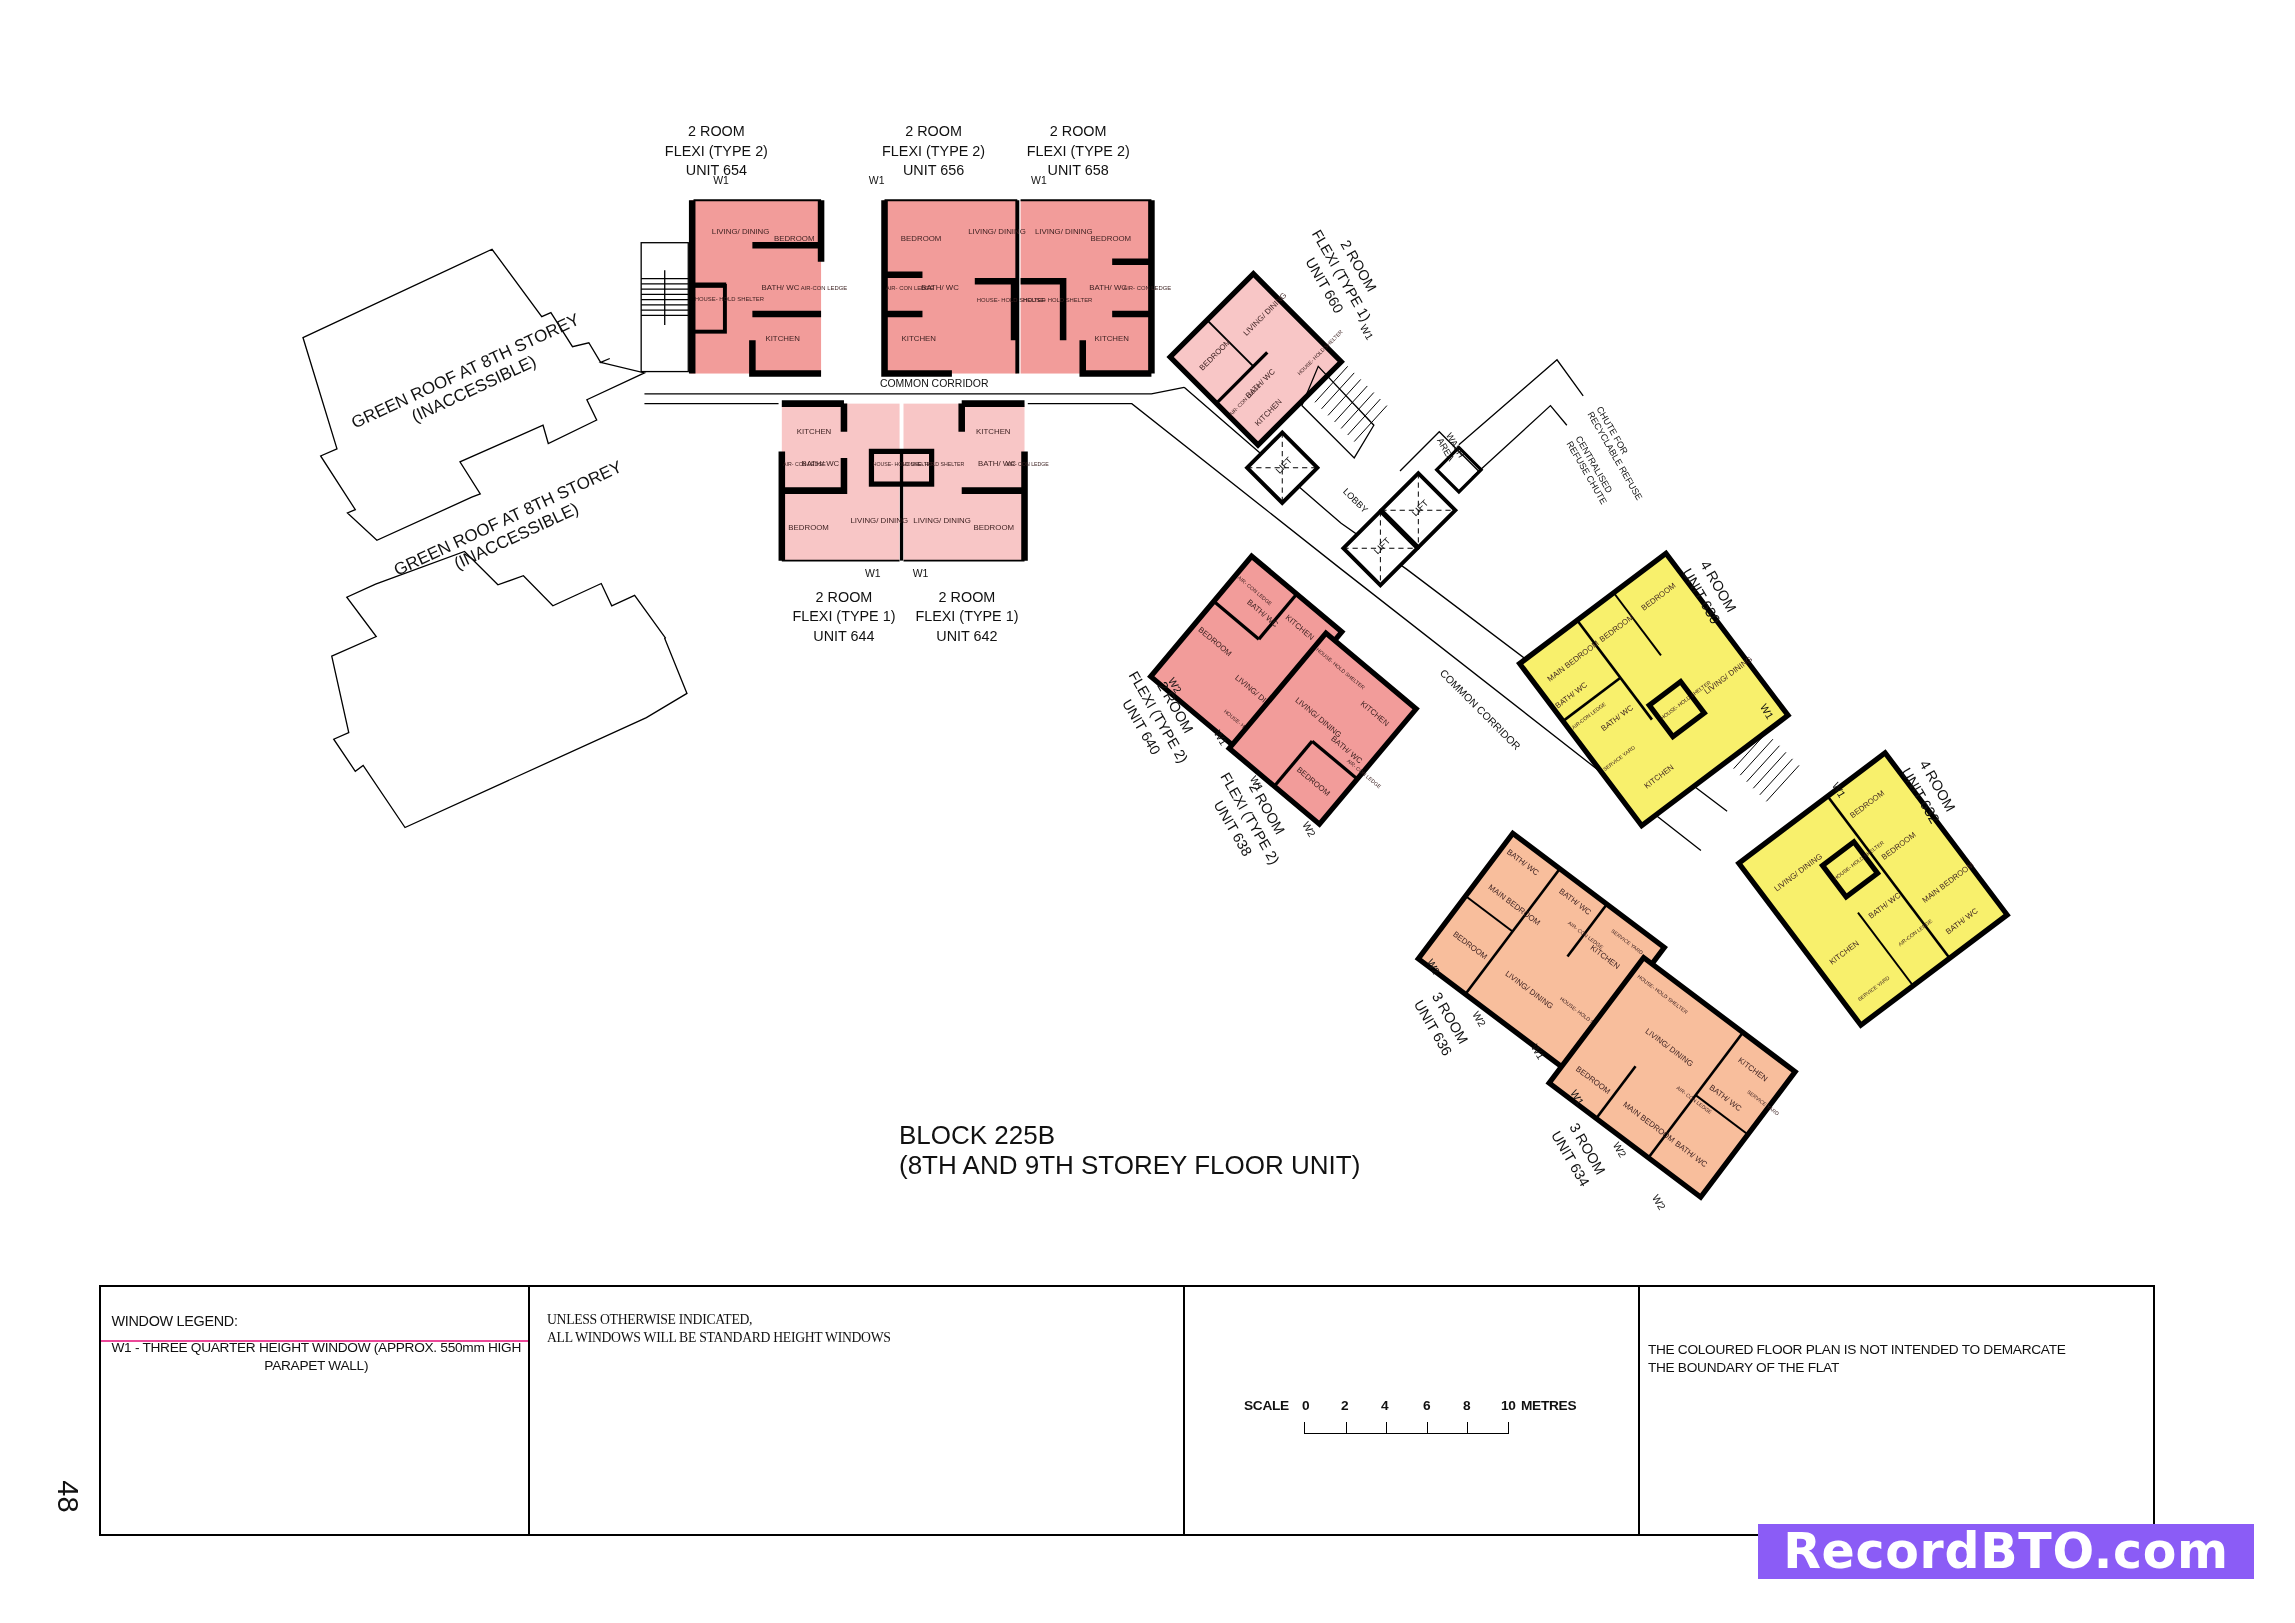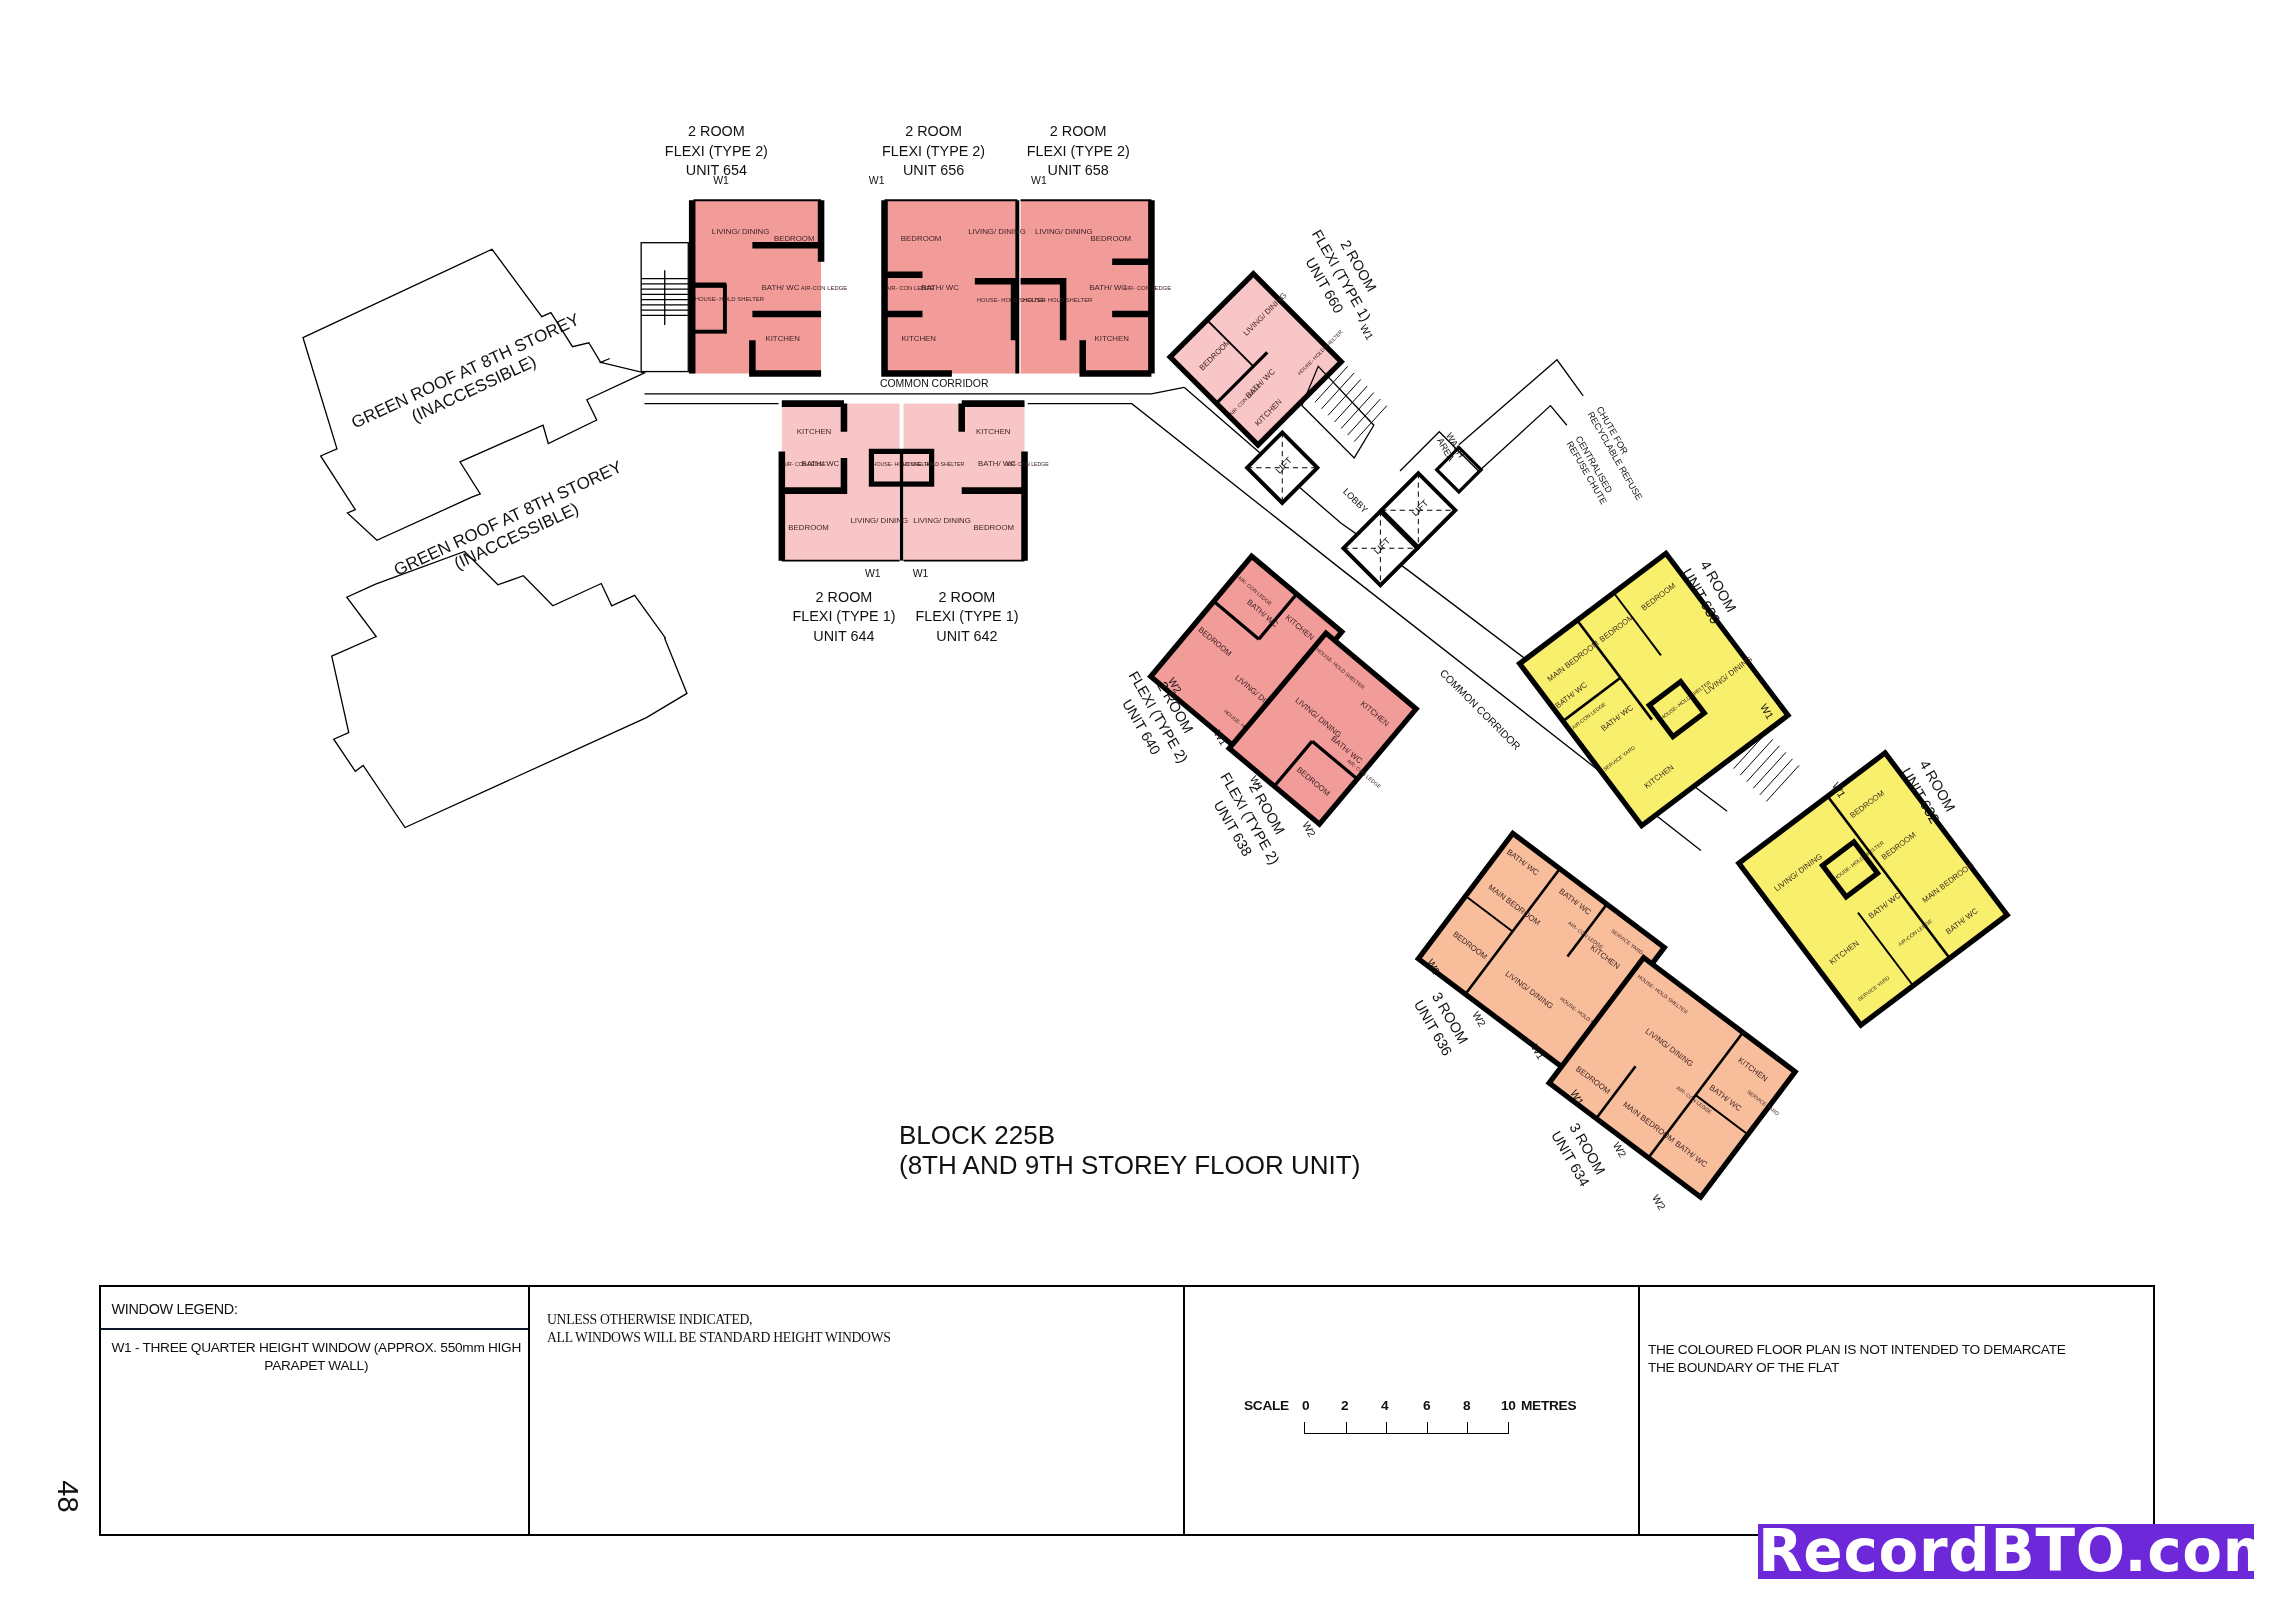--- a/index.html
+++ b/index.html
@@ -8,21 +8,21 @@
   .lbl{font-family:"Liberation Sans",sans-serif;fill:#111;}
   .room{font-family:"Liberation Sans",sans-serif;fill:#3a1f1f;font-size:12px;}
   .unit-title{font-size:22px;text-anchor:middle;}
   .wall{fill:none;stroke:#000;stroke-width:10;}
   .thin{fill:none;stroke:#000;stroke-width:2;}
   .legend-box{position:absolute;left:99px;top:1285px;width:2056px;height:251px;border:2.6px solid #000;box-sizing:border-box;}
   .cell{position:absolute;top:0;bottom:0;border-right:2px solid #000;box-sizing:border-box;}
   .cell-text{position:absolute;font-size:13.7px;line-height:18.3px;letter-spacing:-0.3px;}
   .title{position:absolute;left:899px;top:1120px;font-size:26px;line-height:30px;}
   .page-no{position:absolute;left:51px;top:1480px;font-size:29px;transform:rotate(90deg);transform-origin:center;}
-  .watermark{position:absolute;left:1758px;top:1524px;width:496px;height:55px;background:#6d28d9;color:#fff;font-family:"DejaVu Sans",sans-serif;font-weight:bold;font-size:58px;line-height:55px;text-align:center;letter-spacing:0.7px;}
+  .watermark{position:absolute;left:1758px;top:1524px;width:496px;height:55px;background:#8b5cf6;color:#fff;font-family:"DejaVu Sans",sans-serif;font-weight:bold;font-size:49px;line-height:55px;text-align:center;letter-spacing:0.7px;}
   .scale{position:absolute;}
 </style>
 </head>
 <body>
 
 <svg width="2295" height="1623" viewBox="0 0 3508 2481" xmlns="http://www.w3.org/2000/svg">
 
   <g>
     <polygon class="thin" points="463,516 752,381 828,484 842,478 875,530 900,524 918,554 932,548 918,554 985,570 897,611 912,642 838,678 830,650 703,706 734,755 721,760 576,826 531,784 543,779 490,697 515,686"></polygon>
     <polygon class="thin" points="507,1003 575,973 530,913 574,893 710,843 761,894 800,880 845,926 919,892 935,926 970,910 1017,975 1016,976 1050,1060 988,1097 619,1265 555,1170 543,1179 510,1130 533,1120"></polygon>
@@ -387,21 +387,21 @@
   </g>
 </svg>
 
 <div class="title">
   <div>BLOCK 225B</div>
   <div>(8TH AND 9TH STOREY FLOOR UNIT)</div>
 </div>
 
 <div class="legend-box">
   <div class="cell" style="left:0;width:429px;">
-    <div style="position:absolute;left:0;right:0;top:4px;height:37px;border-bottom:2px solid #0f172a;">
+    <div style="position:absolute;left:0;right:0;top:16px;height:37px;border-bottom:2px solid #ec4899;">
       <div class="cell-text" style="left:10.5px;top:9.2px;font-size:14.4px;">WINDOW LEGEND:</div>
     </div>
     <div class="cell-text" style="left:10.5px;top:52px;text-align:center;">
       <div>W1 -  THREE QUARTER HEIGHT WINDOW (APPROX. 550mm HIGH</div>
       <div>PARAPET WALL)</div>
     </div>
   </div>
   <div class="cell" style="left:429px;width:655px;font-family:Liberation Serif, serif;">
     <div class="cell-text" style="left:17px;top:23.6px;">
       <div>UNLESS OTHERWISE INDICATED,</div>

